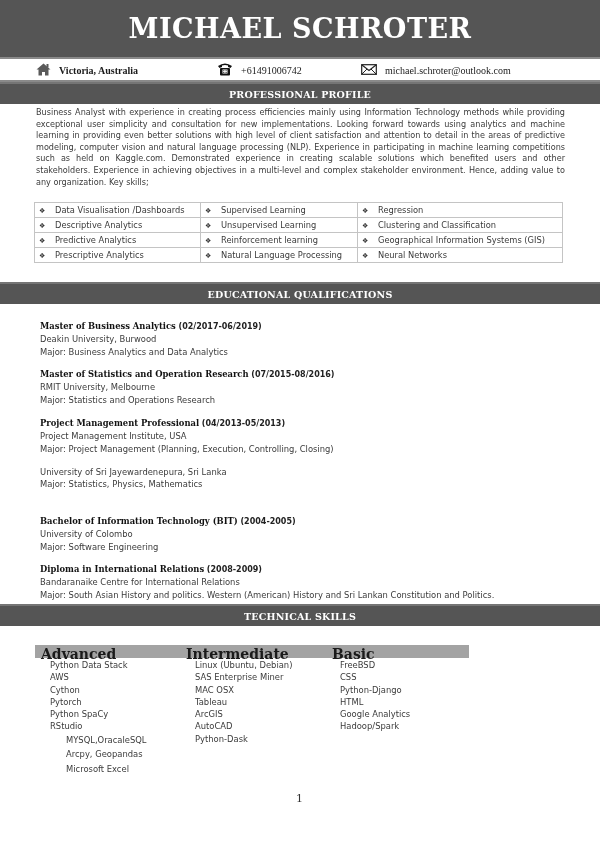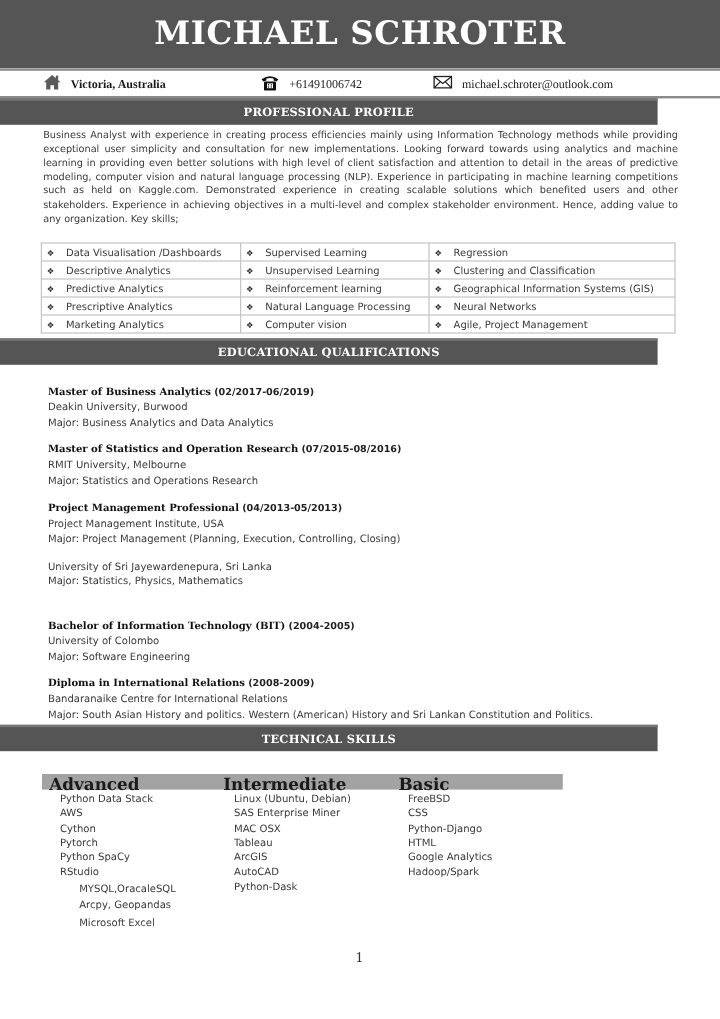--- a/index.html
+++ b/index.html
@@ -22,21 +22,21 @@
       font-family: "Liberation Serif", serif; font-size: 10px; font-weight: bold; color: #1a1a1a;
     }
     .contact-item { position: absolute; top: 3px; display: flex; align-items: center; height: 16px; }
     .contact-item .ic { display: inline-block; margin-right: 8px; }
     .ci-location { left: 36px; }
     .ci-phone { left: 217px; }
     .ci-email { left: 361px; }
     .ci-phone .val, .ci-email .val { font-weight: normal; }
 
     .section-bar {
-      position: absolute; left: 0; width: 548px; height: 22px;
+      position: absolute; left: 0; width: 600px; height: 22px;
       background: #555555; border-top: 2px solid #757575;
       display: flex; align-items: center; justify-content: center;
       color: #ffffff; font-family: "DejaVu Serif", serif; font-size: 9.5px; font-weight: bold;
       letter-spacing: 0.2px;
     }
     .sb-profile { top: 82px; }
     .sb-education { top: 282px; }
     .sb-technical { top: 604px; }
 
     .profile-text {
@@ -146,25 +146,20 @@
     <tr>
       <td class="c1"><span class="bullet">❖</span><span>Predictive Analytics</span></td>
       <td class="c2"><span class="bullet">❖</span><span>Reinforcement learning</span></td>
       <td><span class="bullet">❖</span><span>Geographical Information Systems (GIS)</span></td>
     </tr>
     <tr>
       <td class="c1"><span class="bullet">❖</span><span>Prescriptive Analytics</span></td>
       <td class="c2"><span class="bullet">❖</span><span>Natural Language Processing</span></td>
       <td><span class="bullet">❖</span><span>Neural Networks</span></td>
     </tr>
-    <tr>
-      <td class="c1"><span class="bullet">❖</span><span>Marketing Analytics</span></td>
-      <td class="c2"><span class="bullet">❖</span><span>Computer vision</span></td>
-      <td><span class="bullet">❖</span><span>Agile, Project Management</span></td>
-    </tr>
   </tbody>
 </table>
 
 <div class="section-bar sb-education">EDUCATIONAL QUALIFICATIONS</div>
 
 <div class="edu" style="top:320px;">
   <div><span class="deg">Master of Business Analytics</span> <span class="dates">(02/2017-06/2019)</span></div>
   <div>Deakin University, Burwood</div>
   <div>Major: Business Analytics and Data Analytics</div>
 </div>

